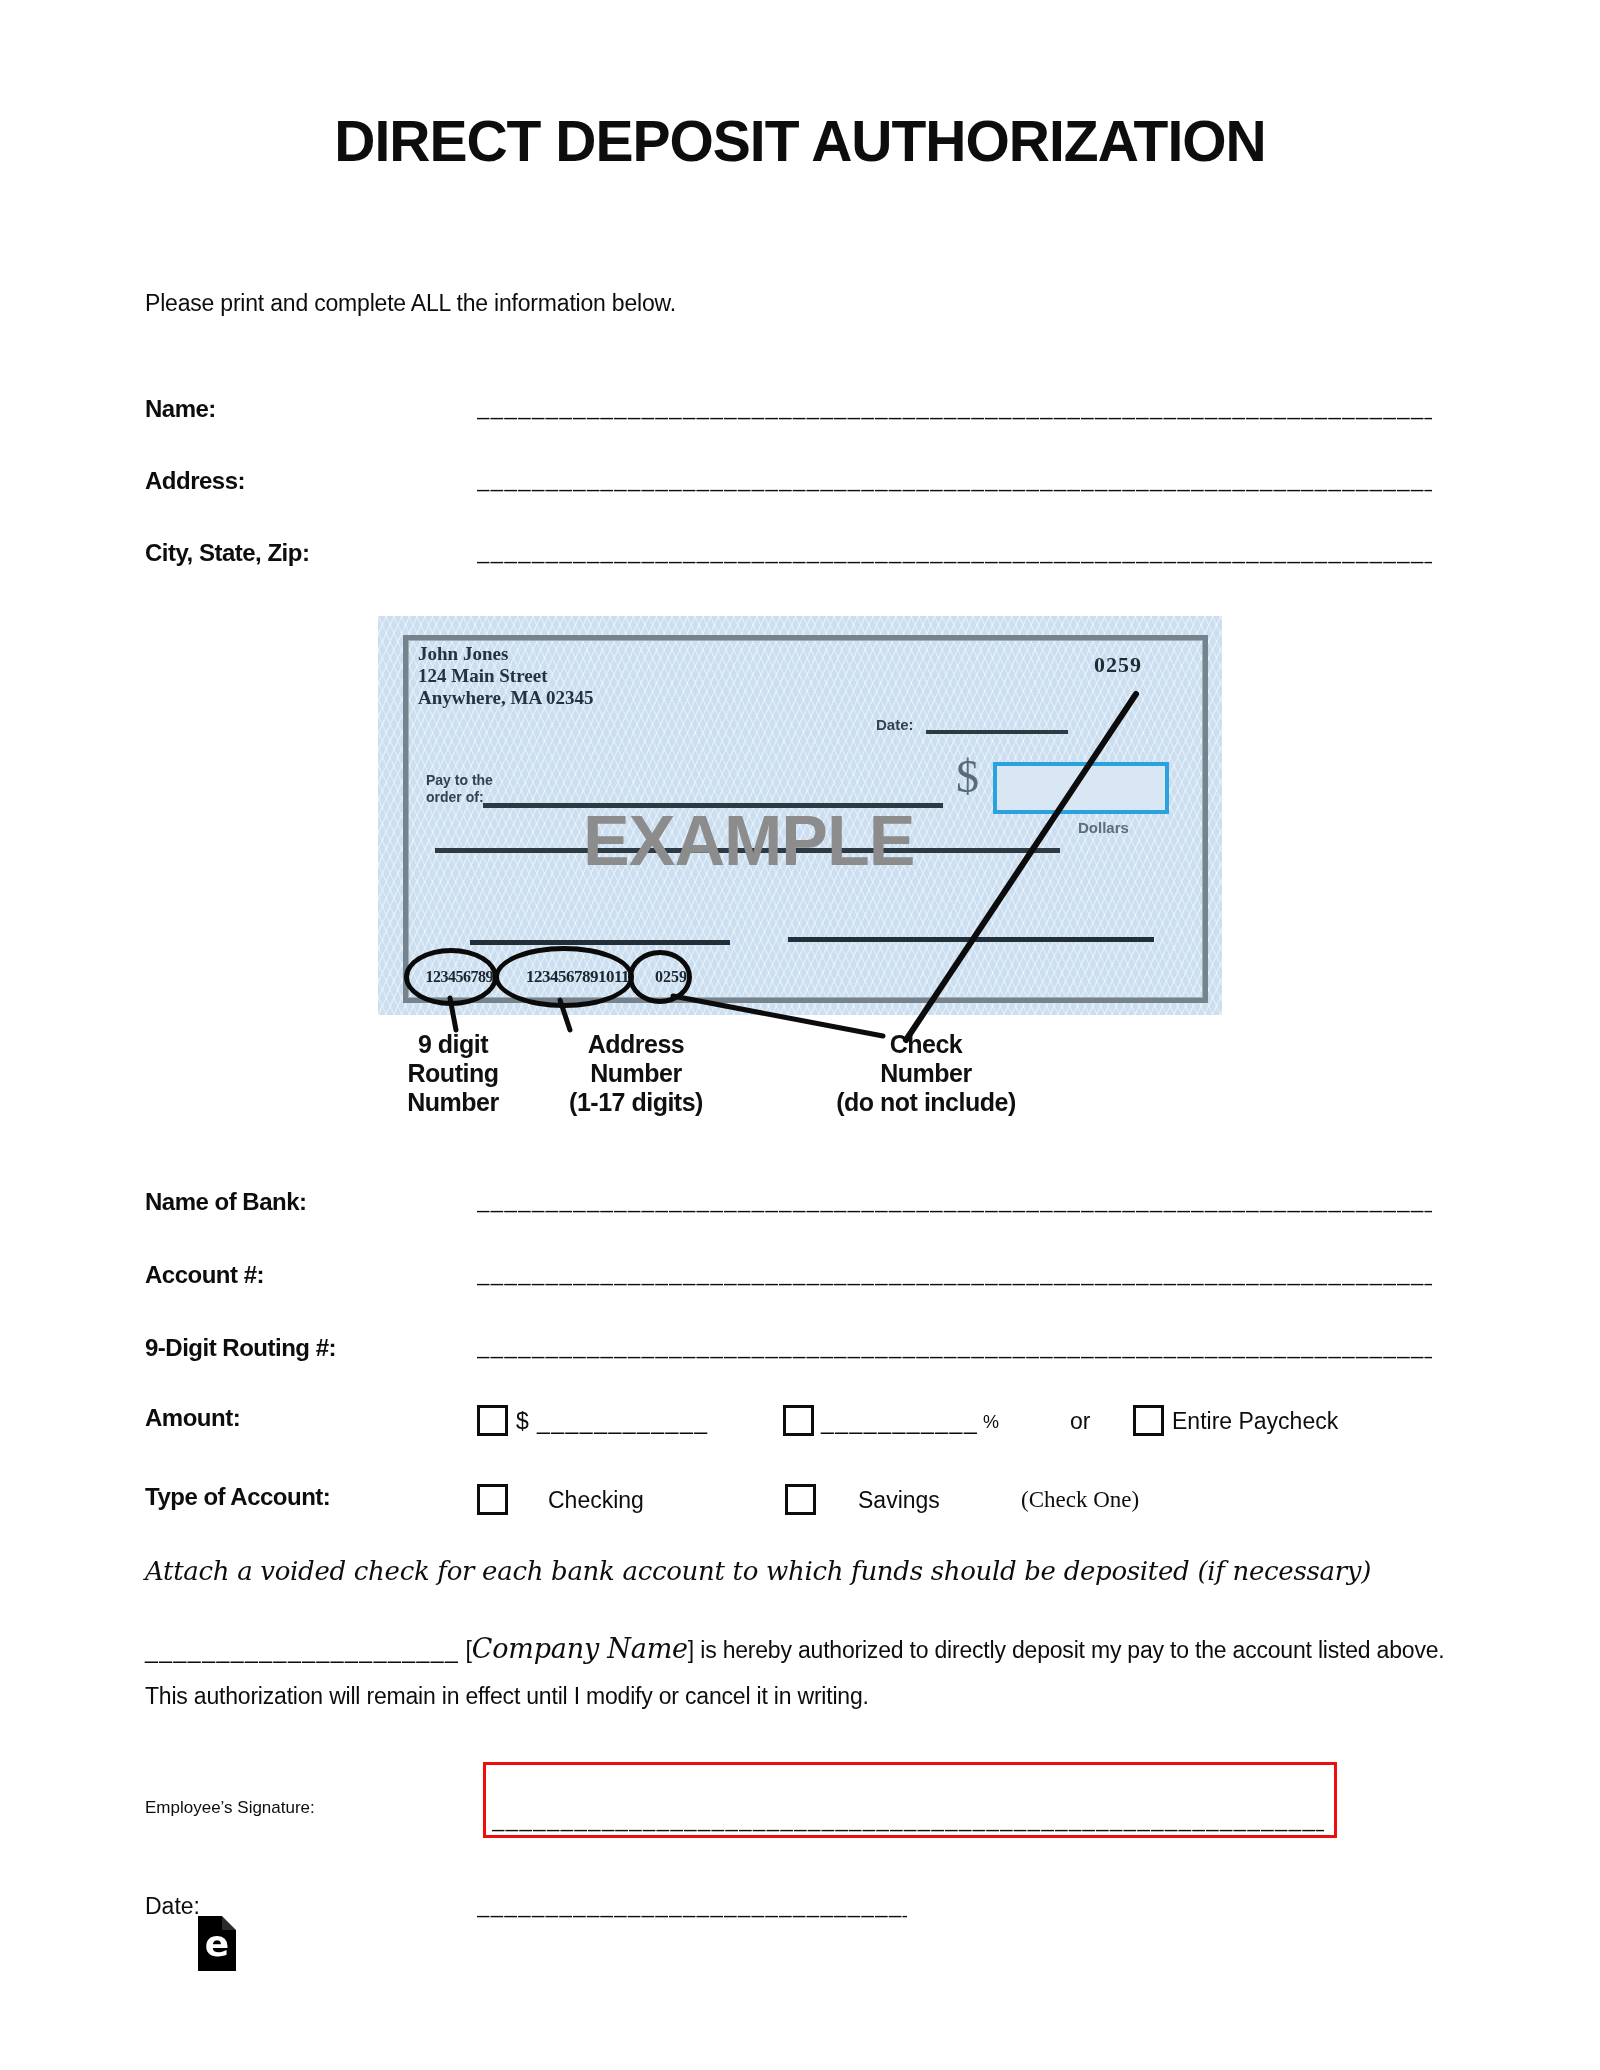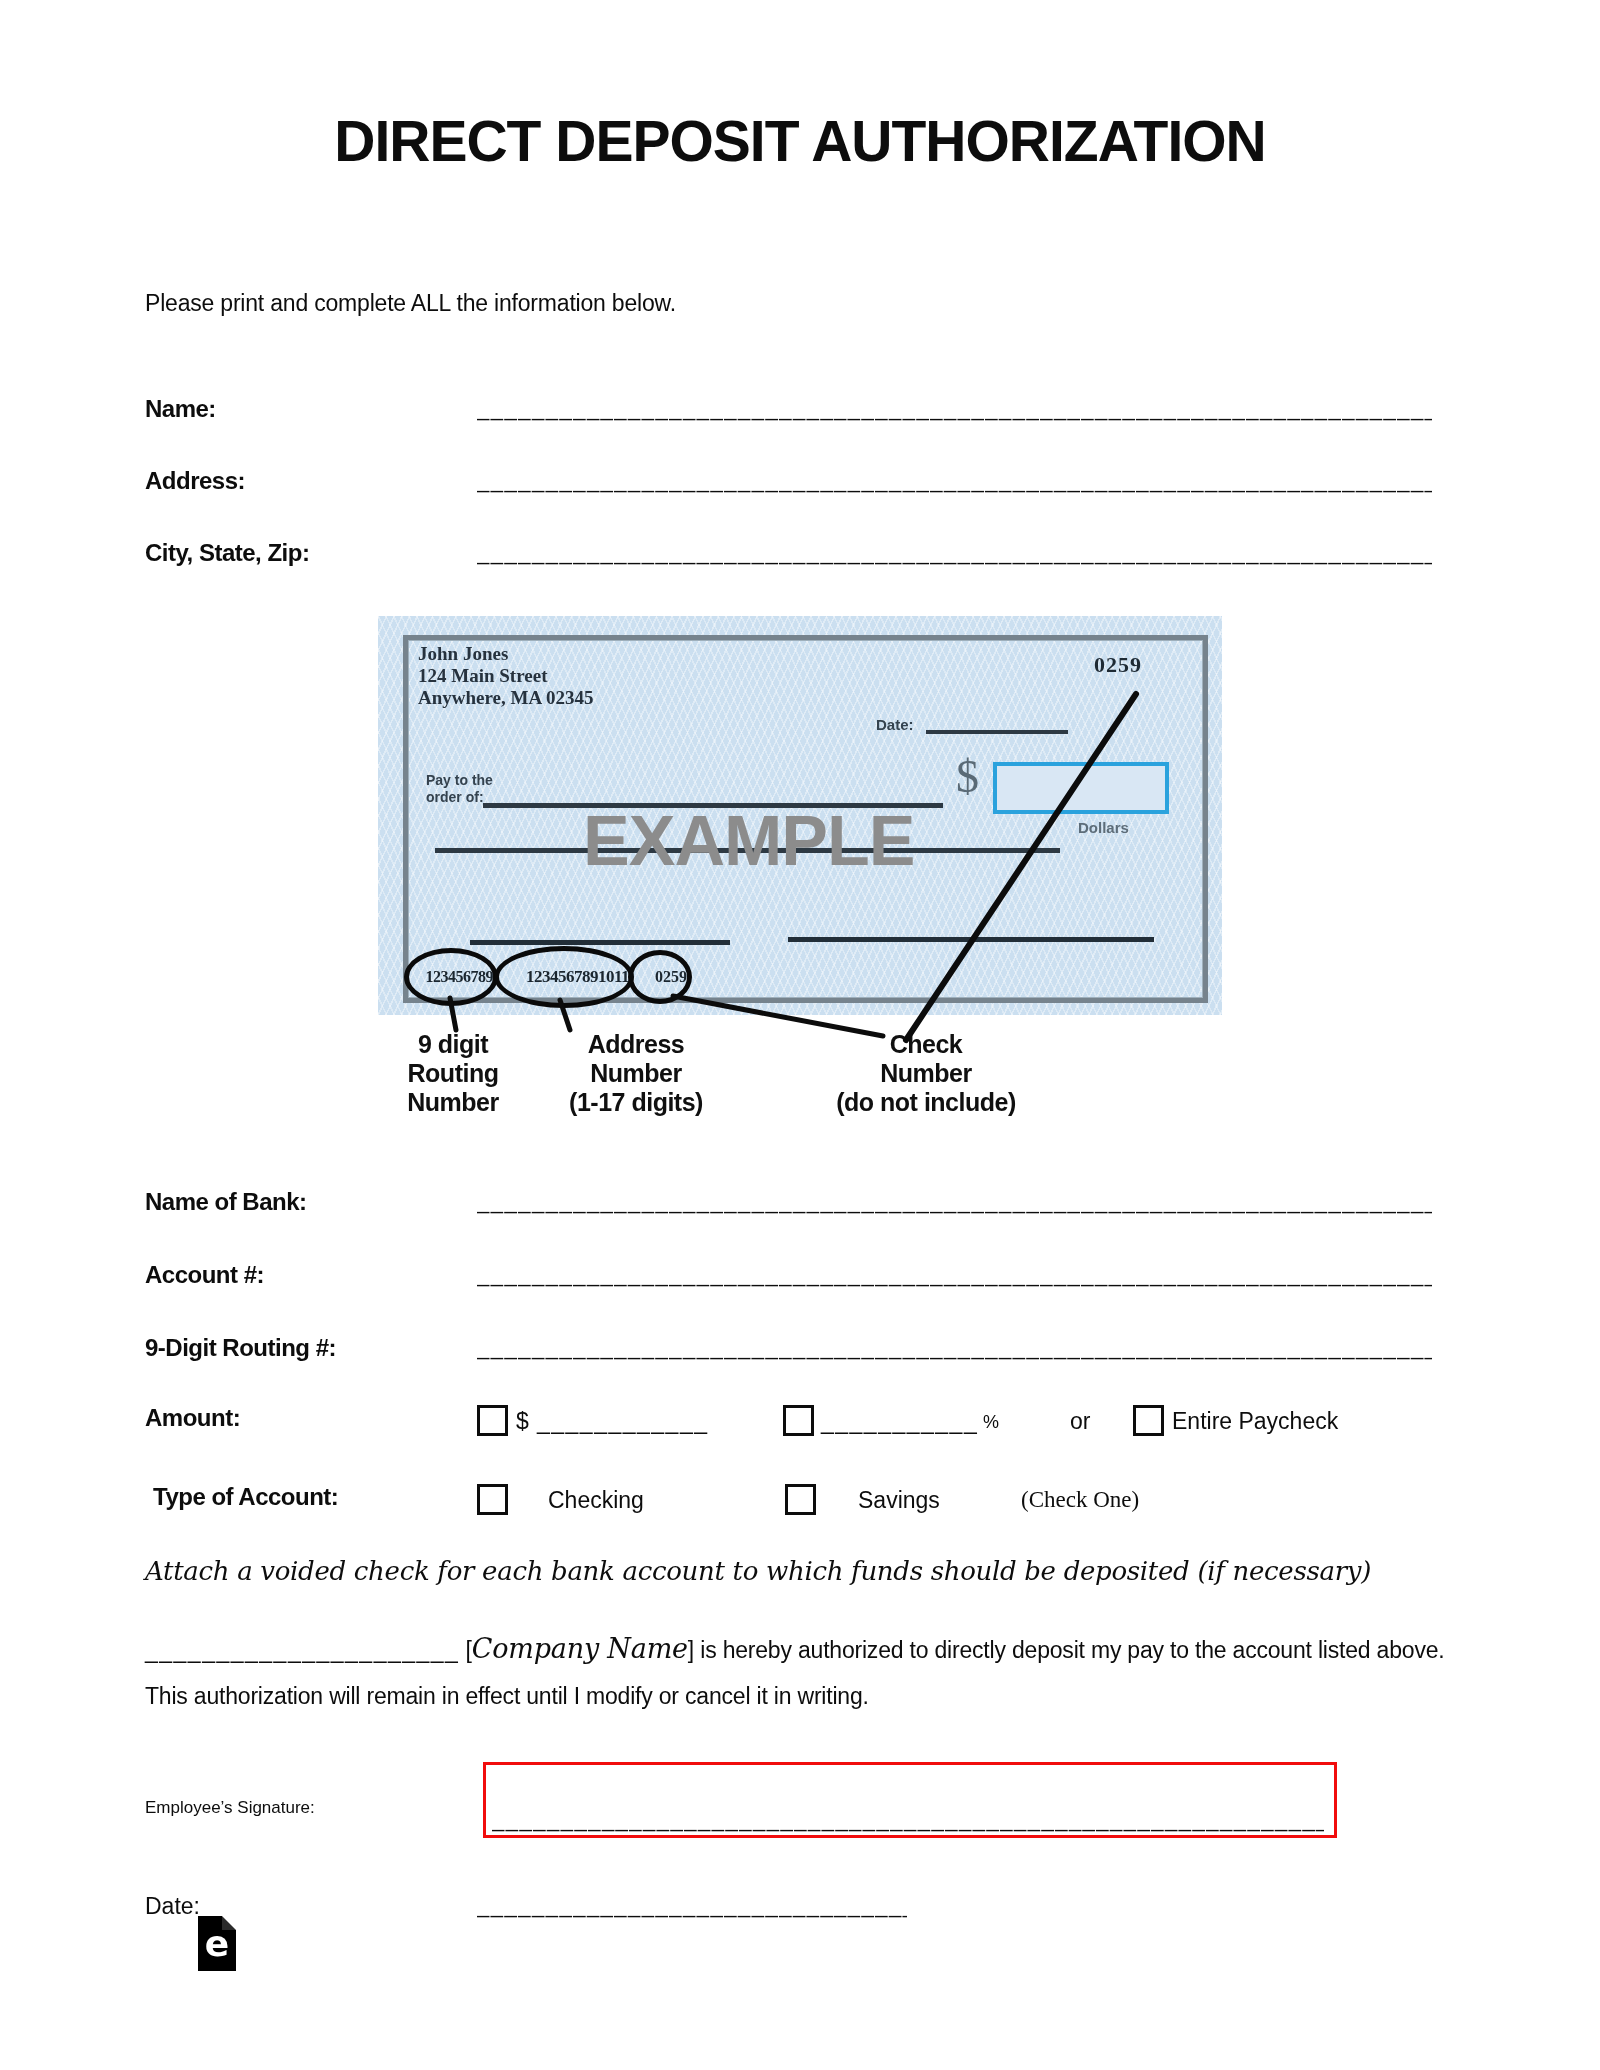--- a/index.html
+++ b/index.html
@@ -5,21 +5,21 @@
   html,body{margin:0;padding:0;background:#ffffff;}
   .page{position:relative;width:1600px;height:2070px;background:#ffffff;overflow:hidden;
         font-family:"Liberation Sans",sans-serif;color:#0d0d0d;}
 
   
   .title{position:absolute;top:108px;left:0;width:100%;text-align:center;
          font-size:57px;font-weight:bold;letter-spacing:-1px;}
   .intro{position:absolute;left:145px;top:290px;font-size:23px;letter-spacing:-0.2px;}
 
   
-  .field-row{position:absolute;left:145px;display:flex;align-items:center;width:1310px;}
+  .field-row{position:absolute;left:145px;display:flex;align-items:flex-start;width:1310px;}
   .flabel{flex:0 0 332px;font-weight:bold;font-size:24px;letter-spacing:-0.5px;}
   .fline{display:inline-block;font-size:22px;letter-spacing:1.5px;white-space:nowrap;
          overflow:hidden;width:955px;}
 
   
   .check-figure{position:absolute;left:378px;top:616px;width:921px;height:540px;}
   .check{position:absolute;left:0;top:0;width:844px;height:399px;
          background-color:#cbdff0;
          background-image:
            repeating-linear-gradient(115deg, rgba(255,255,255,.4) 0 1.5px, transparent 1.5px 7px),
@@ -187,21 +187,21 @@
     <span class="it blank" style="left:392px;">____________</span>
     <span class="cb" style="left:638px;"></span>
     <span class="it blank" style="left:676px;">___________</span>
     <span class="it" style="left:838px;font-size:18px;top:8px;">%</span>
     <span class="it" style="left:925px;">or</span>
     <span class="cb" style="left:988px;"></span>
     <span class="it" style="left:1027px;">Entire Paycheck</span>
   </div>
 
   <div class="opt-row" style="top:1483px">
-    <span class="it flabel" style="left:8px;top:0;">Type of Account:</span>
+    <span class="it flabel" style="left:0;top:0;">Type of Account:</span>
     <span class="cb" style="left:332px;"></span>
     <span class="it" style="left:403px;">Checking</span>
     <span class="cb" style="left:640px;"></span>
     <span class="it" style="left:713px;">Savings</span>
     <span class="it" style="left:876px;font-family:Liberation Serif, serif;">(Check One)</span>
   </div>
 
   <div class="note">Attach a voided check for each bank account to which funds should be deposited (if necessary)</div>
 
   <div class="auth">

